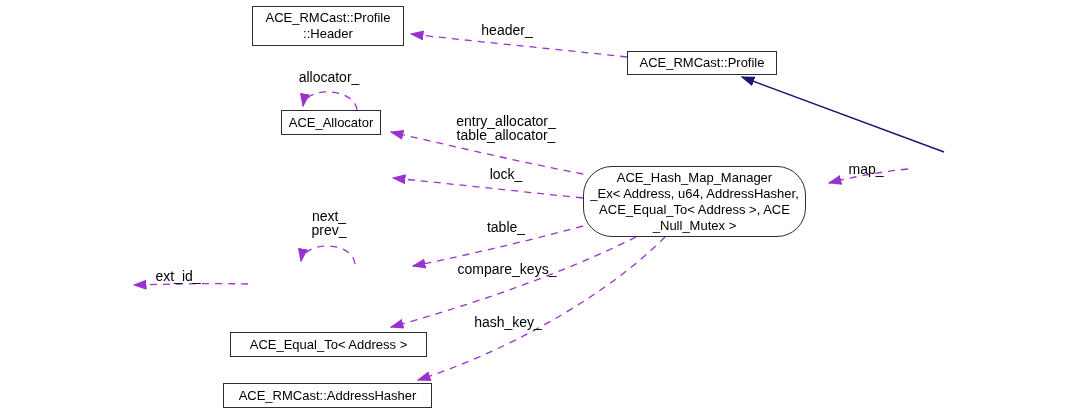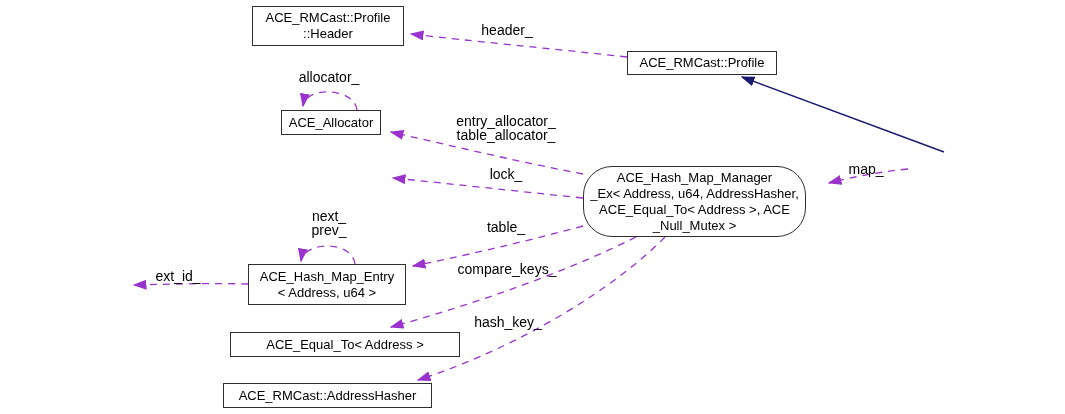--- a/index.html
+++ b/index.html
@@ -87,25 +87,23 @@
 
   <div class="node" style="left:273px;top:110px;width:100px;height:25px;margin-left:8px;">ACE_Allocator</div>
 
 
   <div class="node" style="left:583px;top:166px;width:223px;height:71px;border-radius:29px;">ACE_Hash_Map_Manager
 _Ex&lt; Address, u64, AddressHasher,
 ACE_Equal_To&lt; Address &gt;, ACE
 _Null_Mutex &gt;</div>
 
 
-  <div class="node" style="left:248px;top:264px;width:158px;height:41px;">ACE_Hash_Map_Entry
-&lt; Address, u64 &gt;</div>
 
 
-  <div class="node" style="left:230px;top:332px;width:230px;height:25px;">ACE_Equal_To&lt; Address &gt;</div>
+  <div class="node" style="left:230px;top:332px;width:197px;height:25px;">ACE_Equal_To&lt; Address &gt;</div>
 
   <div class="node" style="left:223px;top:383px;width:209px;height:25px;">ACE_RMCast::AddressHasher</div>
 
   <div class="edge-label" style="left:507px;top:23px;">header_</div>
 
   <div class="edge-label" style="left:329px;top:70px;">allocator_</div>
 
   <div class="edge-label" style="left:506px;top:114px;">entry_allocator_
 table_allocator_</div>
 

